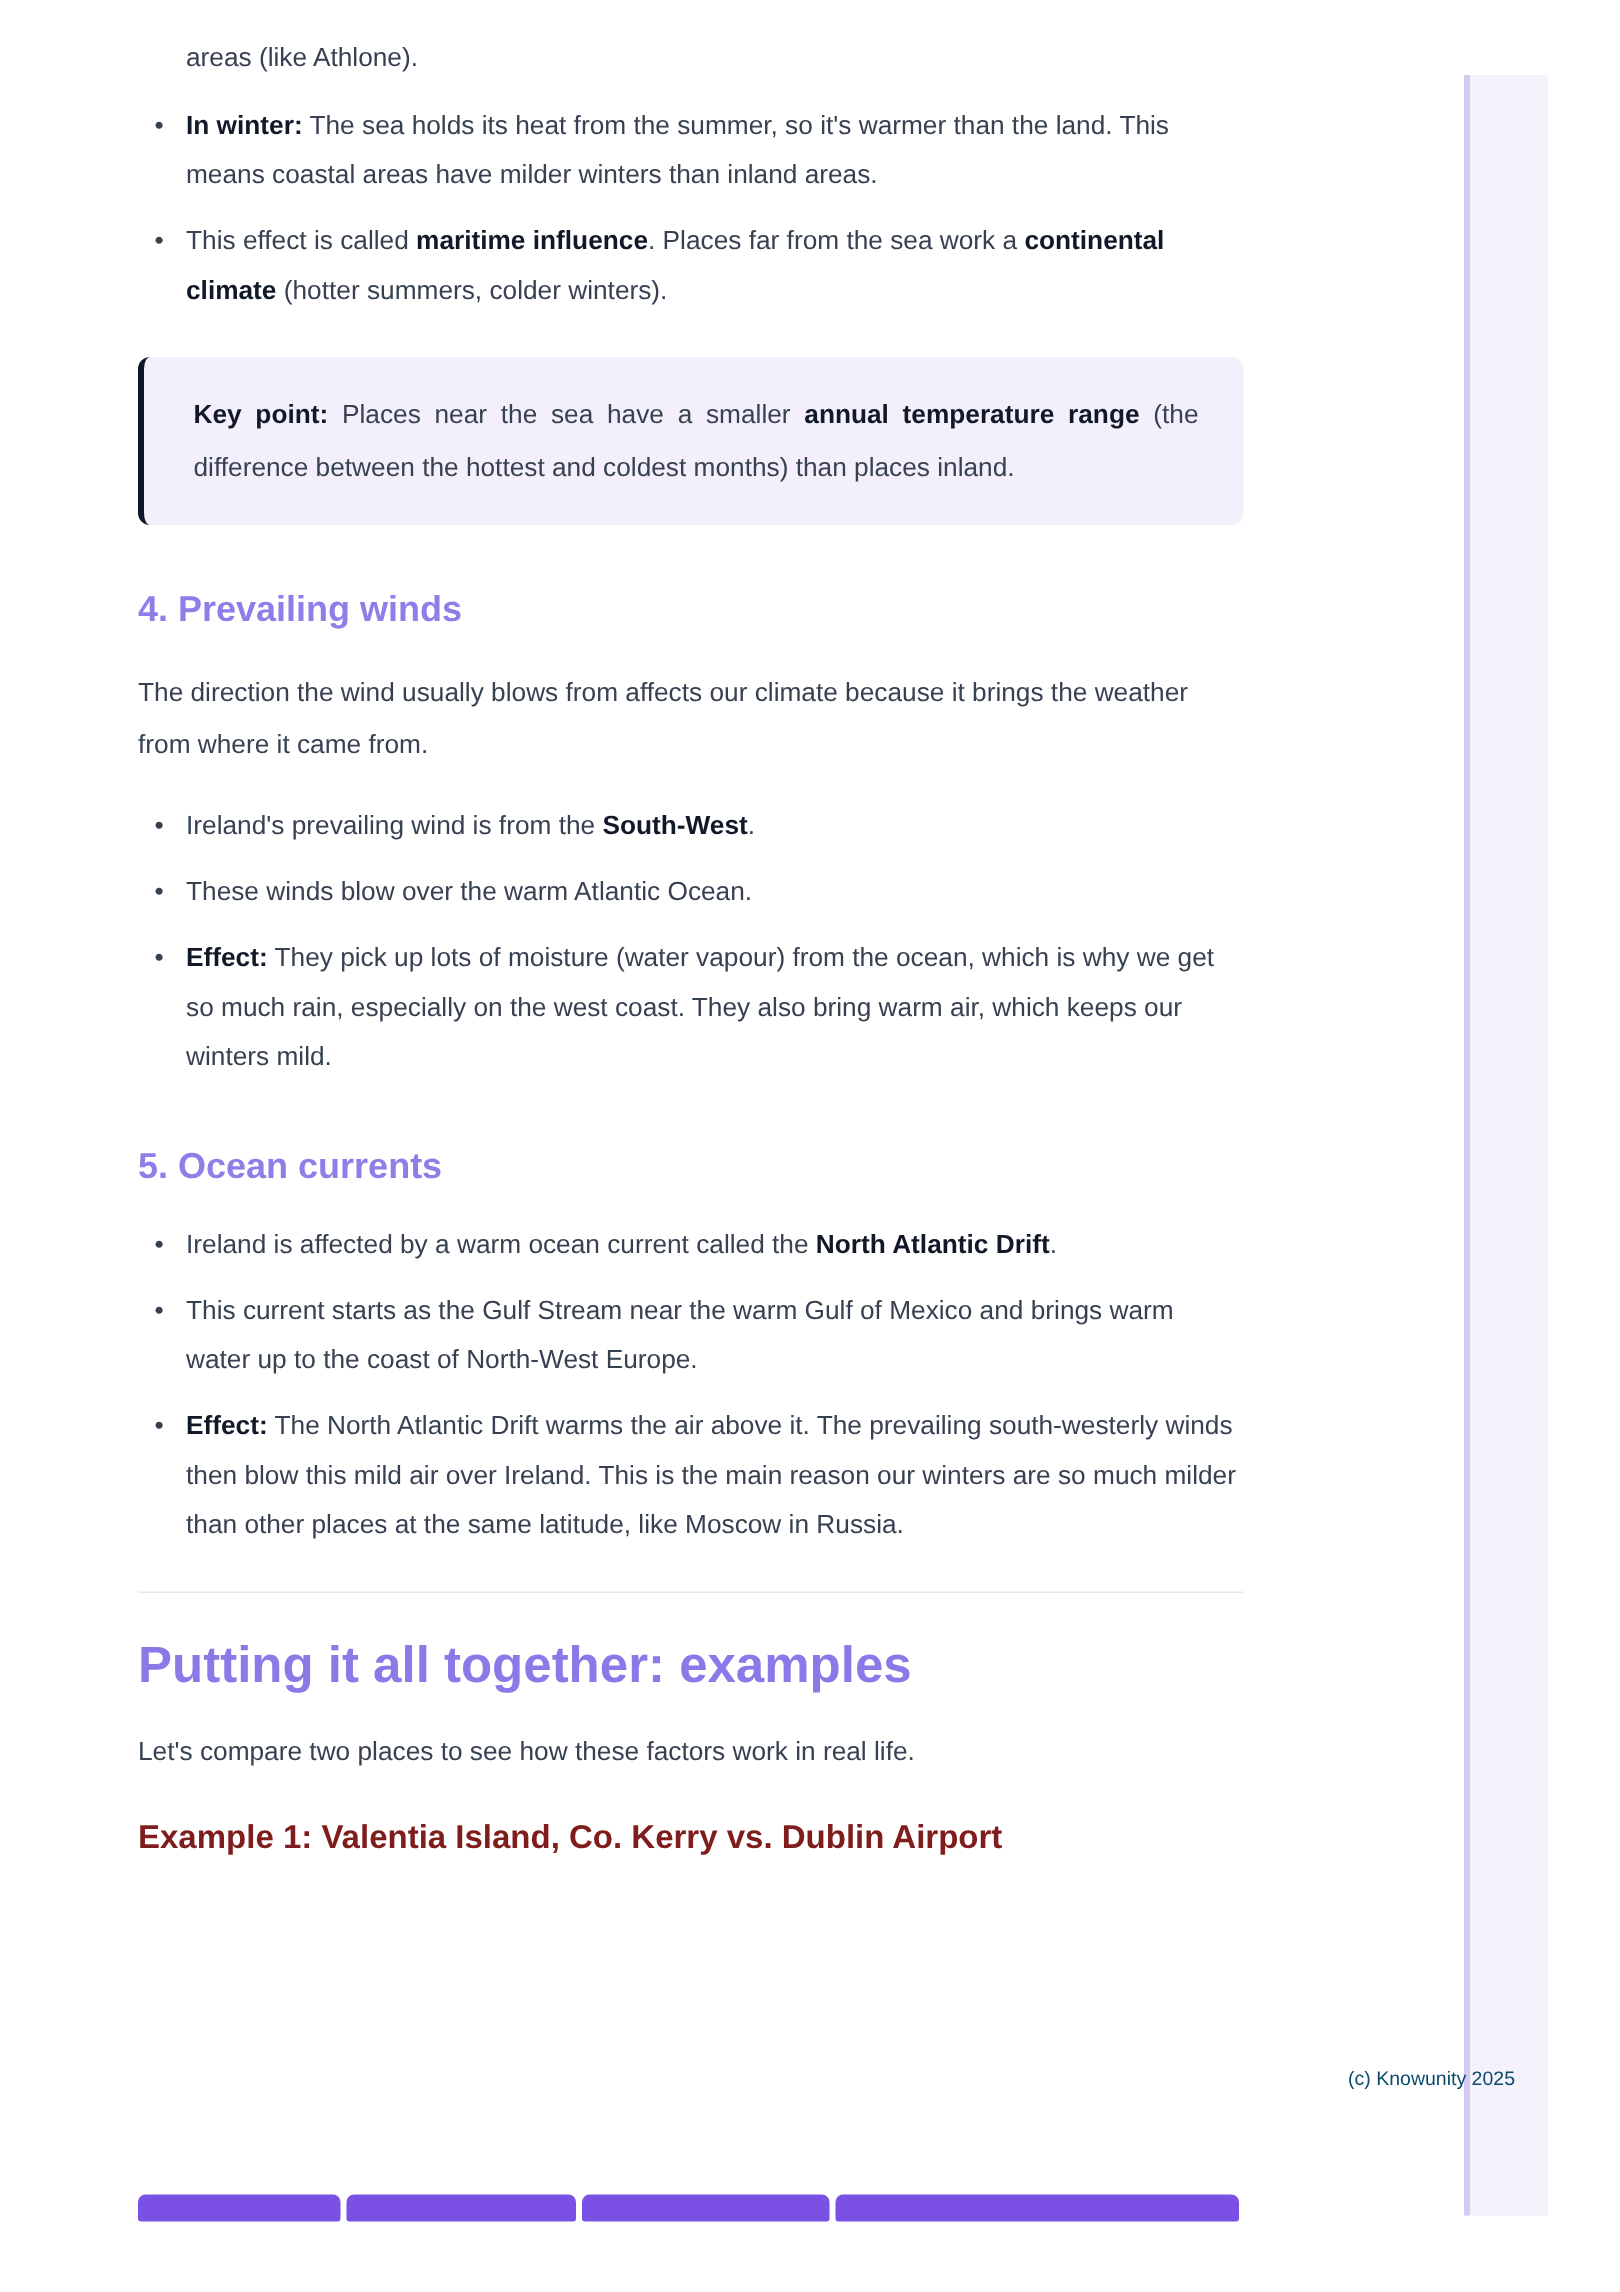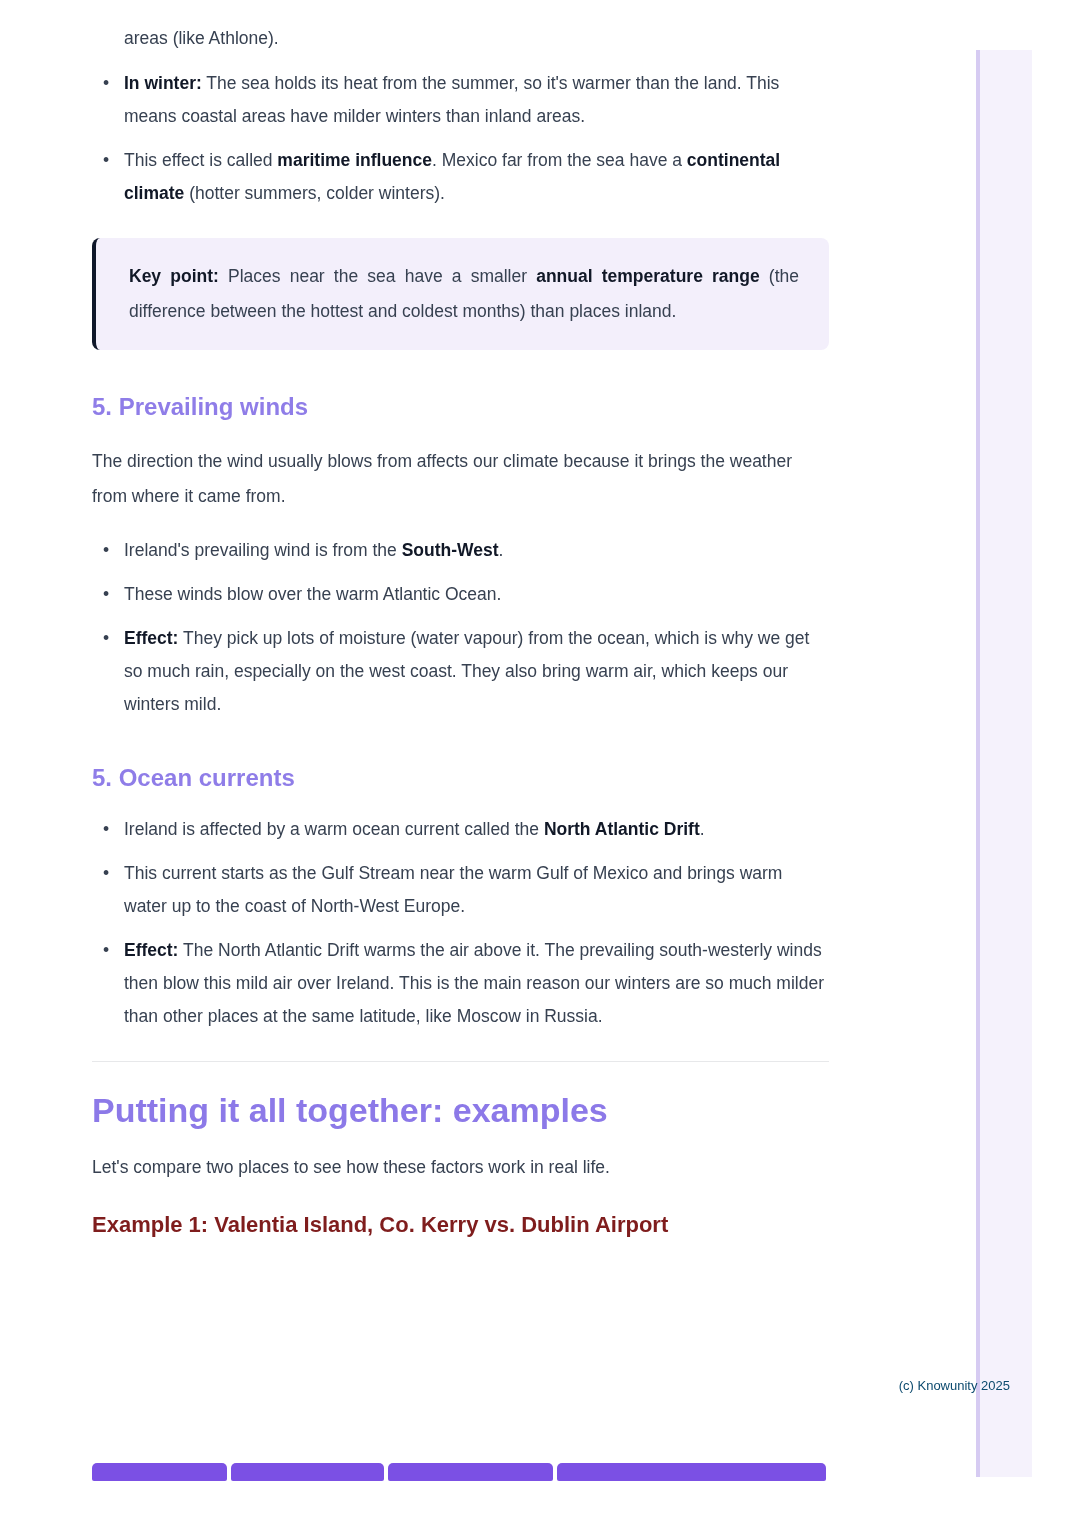--- a/index.html
+++ b/index.html
@@ -86,28 +86,28 @@
 <div class="page">
 
   <div class="side-strip"></div>
 
   <div class="content">
 
     <div class="cont-line">areas (like Athlone).</div>
 
     <ul class="doc-list">
       <li><span></span><strong>In winter:</strong><span> The sea holds its heat from the summer, so it's warmer than the land. This means coastal areas have milder winters than inland areas.</span><strong></strong><span></span></li>
-      <li><span>This effect is called </span><strong>maritime influence</strong><span>. Mexico far from the sea have a </span><strong>continental climate</strong><span> (hotter summers, colder winters).</span></li>
+      <li><span>This effect is called </span><strong>maritime influence</strong><span>. Places far from the sea work a </span><strong>continental climate</strong><span> (hotter summers, colder winters).</span></li>
     </ul>
 
     <div class="callout">
       <strong>Key point:</strong><span> Places near the sea have a smaller </span><strong>annual temperature range</strong><span> (the difference between the hottest and coldest months) than places inland.</span>
     </div>
 
-    <h2 class="sec-heading">5. Prevailing winds</h2>
+    <h2 class="sec-heading">4. Prevailing winds</h2>
 
     <p class="para">The direction the wind usually blows from affects our climate because it brings the weather from where it came from.</p>
 
     <ul class="doc-list spaced">
       <li><span>Ireland's prevailing wind is from the </span><strong>South-West</strong><span>.</span><strong></strong><span></span></li>
       <li><span>These winds blow over the warm Atlantic Ocean.</span><strong></strong><span></span><strong></strong><span></span></li>
       <li><span></span><strong>Effect:</strong><span> They pick up lots of moisture (water vapour) from the ocean, which is why we get so much rain, especially on the west coast. They also bring warm air, which keeps our winters mild.</span><strong></strong><span></span></li>
     </ul>
 
     <h2 class="sec-heading">5. Ocean currents</h2>

